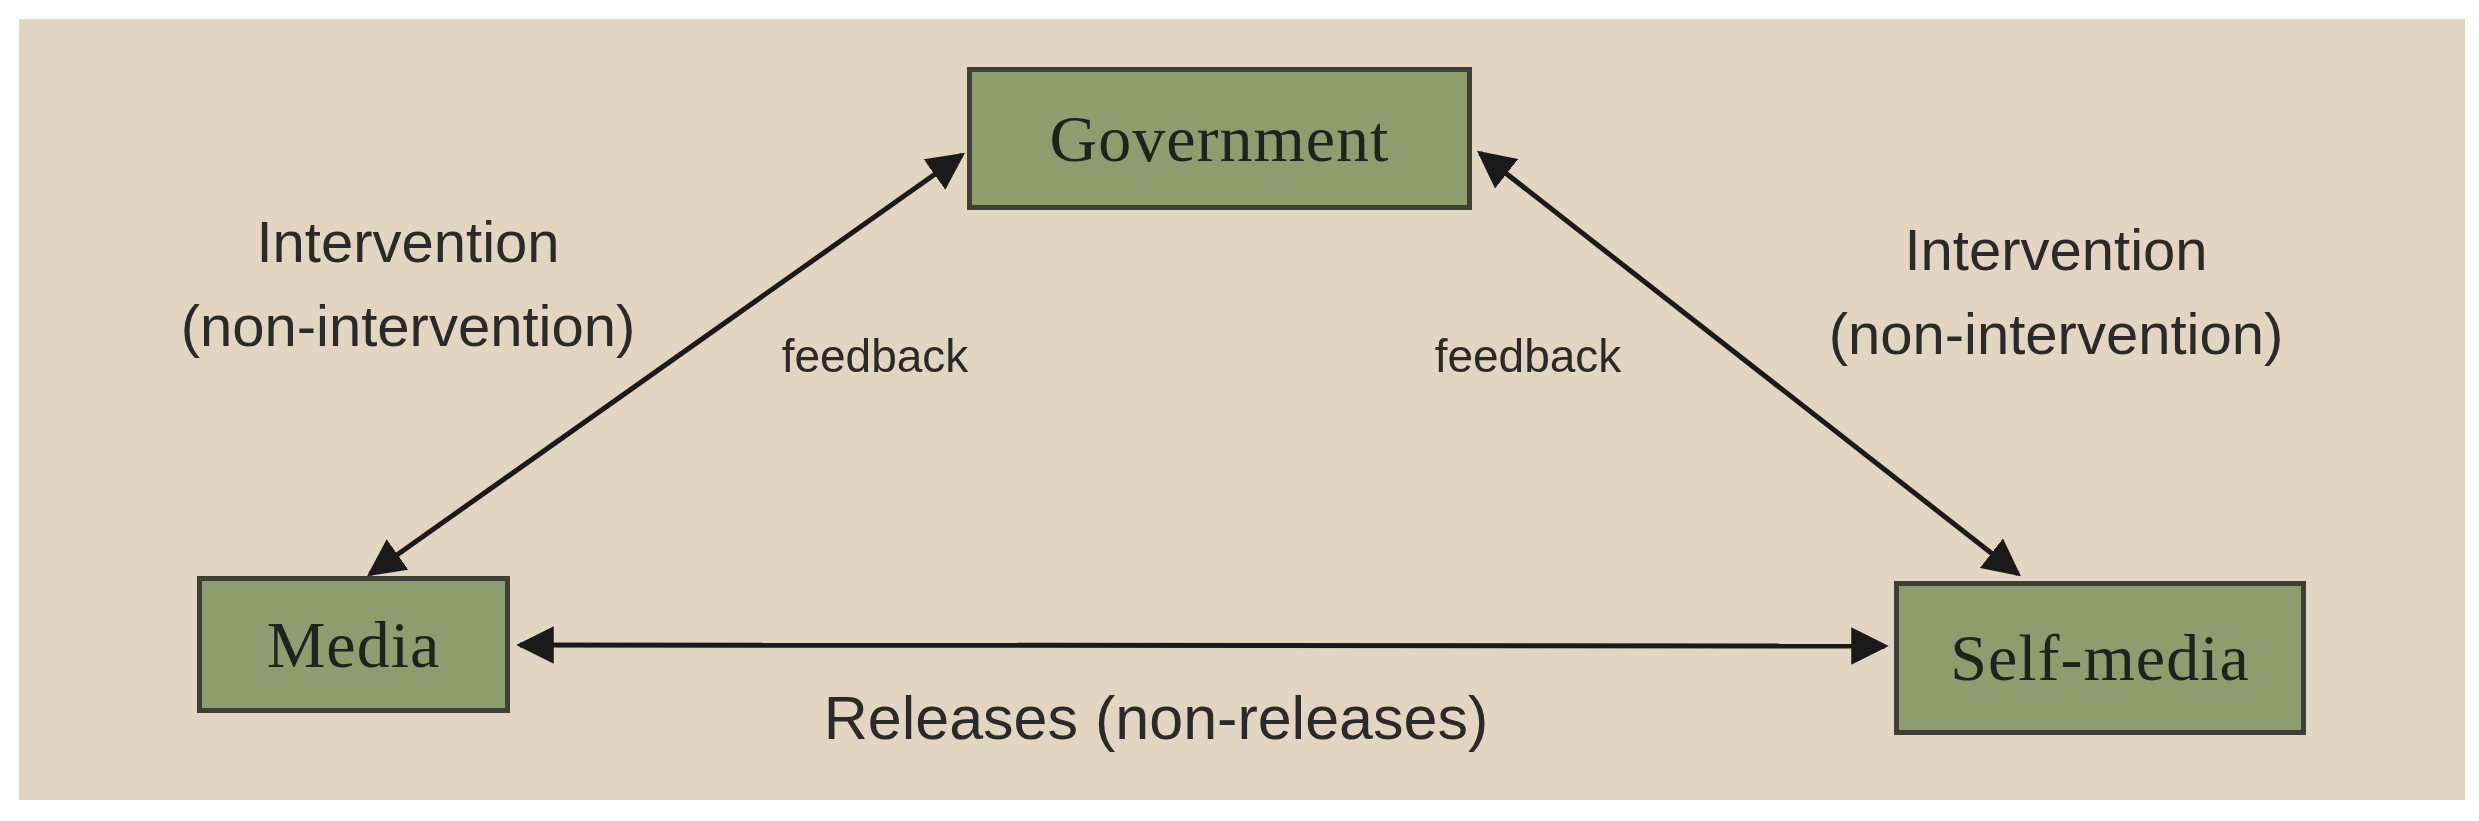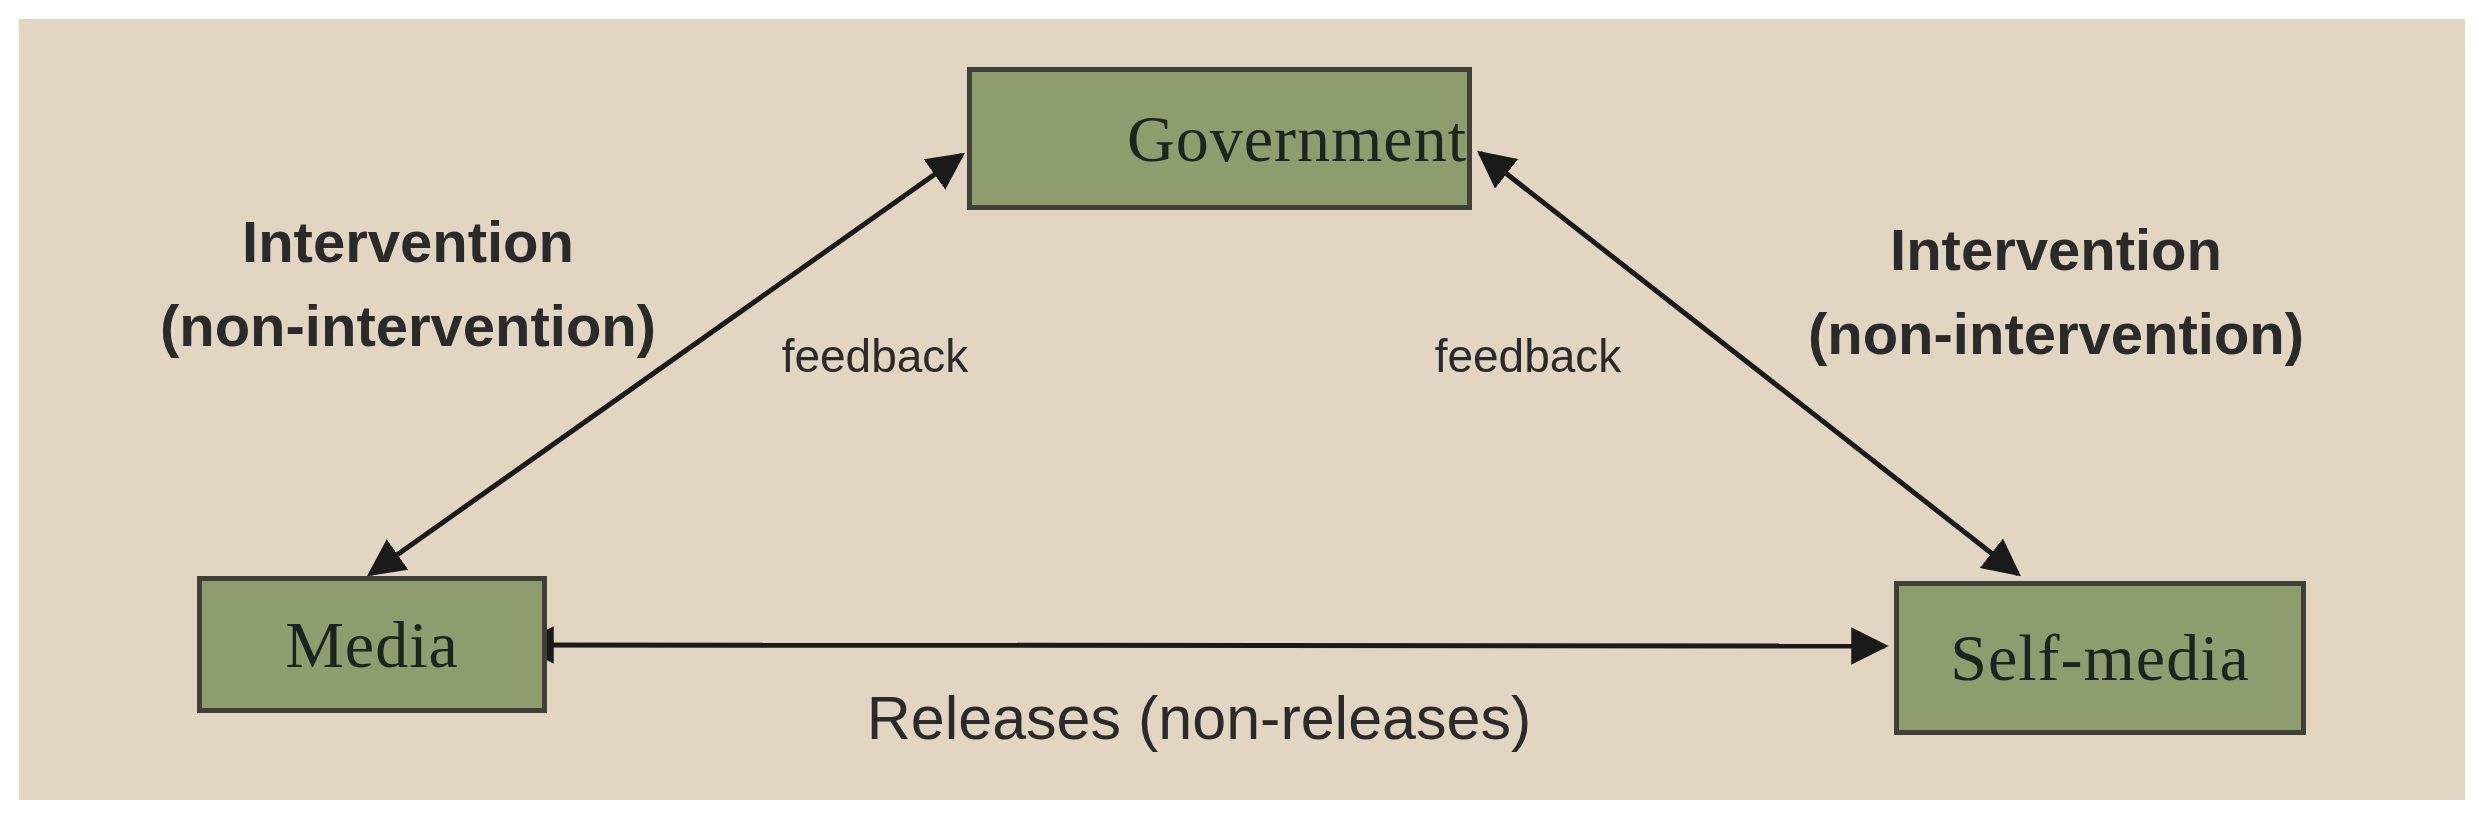--- a/index.html
+++ b/index.html
@@ -40,39 +40,39 @@
     background: var(--node-fill);
     border: 5px solid var(--node-border);
     display: flex;
     align-items: center;
     justify-content: center;
     font-family: "Liberation Serif", "DejaVu Serif", serif;
     font-size: 66px;
     color: var(--node-text);
     letter-spacing: 1px;
   }
-  .node-government { left: 967px; top: 67px;  width: 505px; height: 143px; justify-content: flex-end; }
-  .node-media      { left: 197px; top: 576px; width: 350px; height: 137px; text-align: right; }
+  .node-government { left: 967px; top: 67px;  width: 505px; height: 143px; }
+  .node-media      { left: 197px; top: 576px; width: 313px; height: 137px; text-align: right; }
   .node-self-media { left: 1894px; top: 581px; width: 412px; height: 154px; }
 
   .edge-label {
     position: absolute;
     color: var(--label-text);
     font-size: 46px;
     white-space: nowrap;
     transform: translate(-50%, -50%);
     text-align: center;
   }
-  .edge-label.two-line { line-height: 84px; font-size: 58px; font-weight: bold; }
+  .edge-label.two-line { line-height: 84px; font-size: 58px; }
   .lbl-intervention-left  { left: 408px;  top: 284px; }
   .lbl-feedback-left      { left: 875px;  top: 356px; }
   .lbl-feedback-right     { left: 1528px; top: 356px; }
   .lbl-intervention-right { left: 2056px; top: 292px; }
   .lbl-participation      { left: 1200px; top: 572px; font-size: 61px; }
-  .lbl-releases           { left: 1199px; top: 718px; font-size: 61px; }
+  .lbl-releases           { left: 1156px; top: 718px; font-size: 61px; }
 </style>
 </head>
 <body>
 
 <div class="canvas">
   <div class="panel"></div>
 
   <svg class="arrows" viewBox="0 0 2479 821" xmlns="http://www.w3.org/2000/svg">
     <defs>
       <marker id="arrowhead" viewBox="0 0 10 10" refX="9" refY="5" markerWidth="7.5" markerHeight="7.5" orient="auto-start-reverse">

